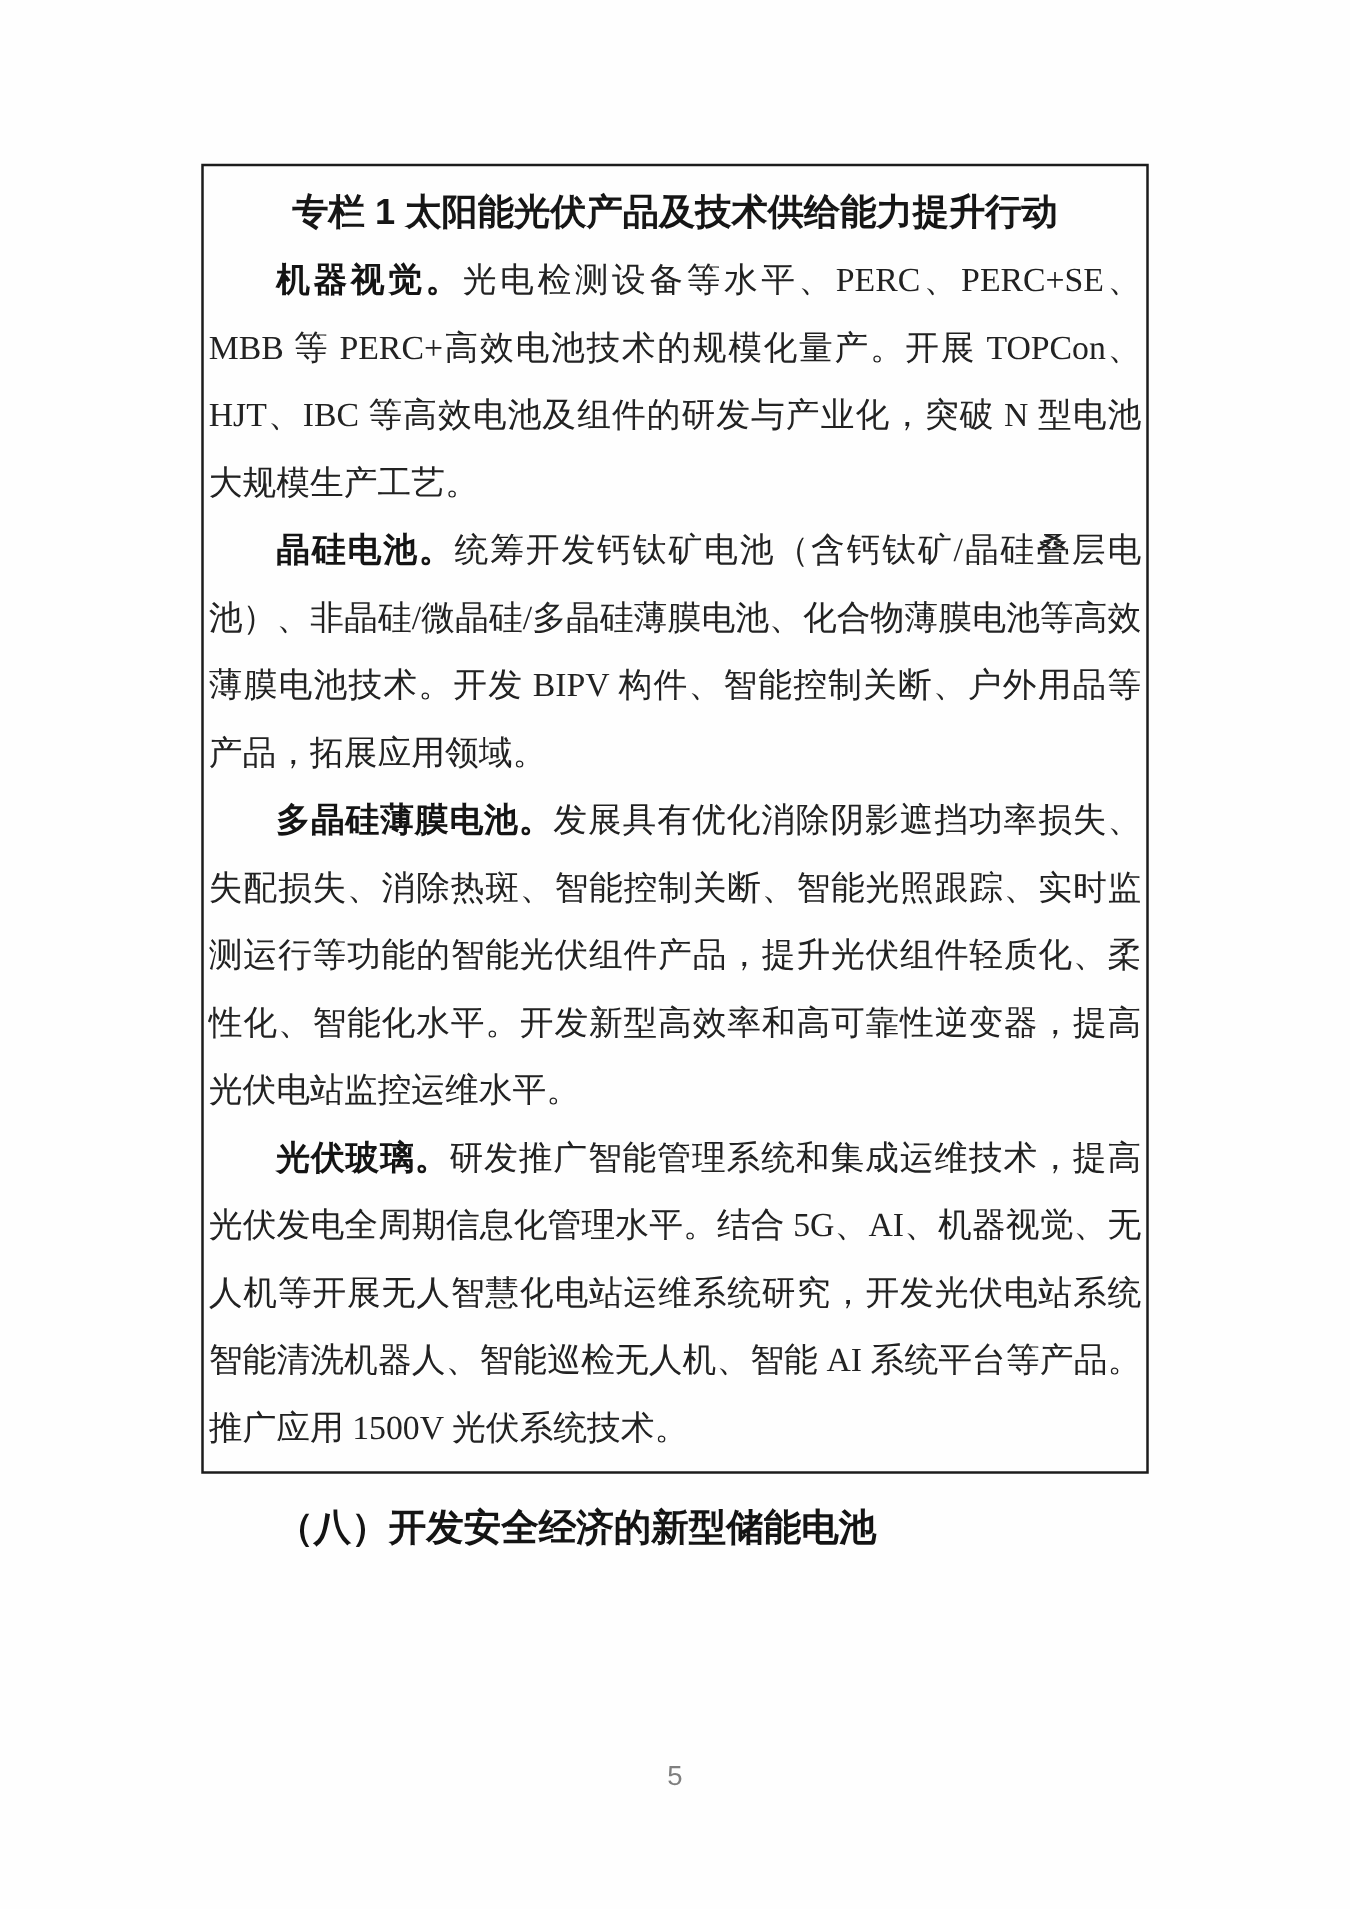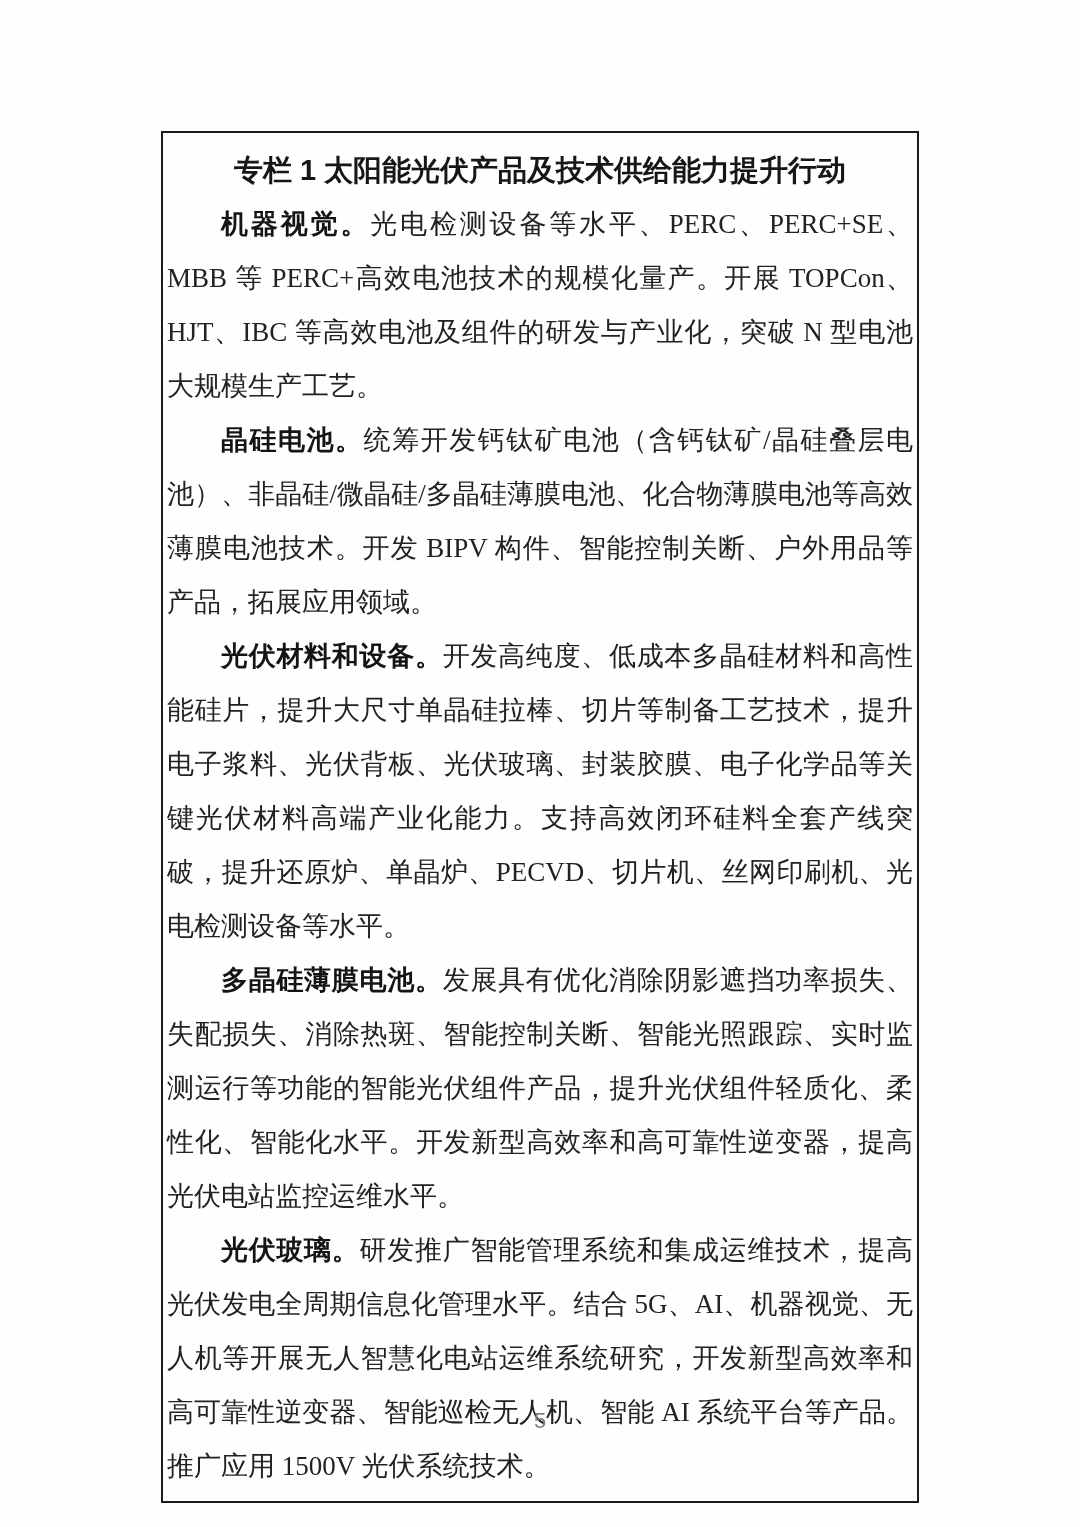--- a/index.html
+++ b/index.html
@@ -81,25 +81,24 @@
 
   <div class="content">
 
     <div class="callout-box">
       <h2 class="box-title">专栏 1  太阳能光伏产品及技术供给能力提升行动</h2>
 
       <p class="box-para"><span class="lead">机器视觉。</span><span>光电检测设备等水平、PERC、PERC+SE、MBB 等 PERC+高效电池技术的规模化量产。开展 TOPCon、HJT、IBC 等高效电池及组件的研发与产业化，突破 N 型电池大规模生产工艺。</span></p>
 
       <p class="box-para"><span class="lead">晶硅电池。</span><span>统筹开发钙钛矿电池（含钙钛矿/晶硅叠层电池）、非晶硅/微晶硅/多晶硅薄膜电池、化合物薄膜电池等高效薄膜电池技术。开发 BIPV 构件、智能控制关断、户外用品等产品，拓展应用领域。</span></p>
 
-      <p class="box-para"><span class="lead">光伏材料和设备。</span><span>开发高纯度、低成本多晶硅材料和高性能硅片，提升大尺寸单晶硅拉棒、切片等制备工艺技术，提升电子浆料、光伏背板、光伏玻璃、封装胶膜、电子化学品等关键光伏材料高端产业化能力。支持高效闭环硅料全套产线突破，提升还原炉、单晶炉、PECVD、切片机、丝网印刷机、光电检测设备等水平。</span></p>
 
       <p class="box-para"><span class="lead">多晶硅薄膜电池。</span><span>发展具有优化消除阴影遮挡功率损失、失配损失、消除热斑、智能控制关断、智能光照跟踪、实时监测运行等功能的智能光伏组件产品，提升光伏组件轻质化、柔性化、智能化水平。开发新型高效率和高可靠性逆变器，提高光伏电站监控运维水平。</span></p>
 
-      <p class="box-para"><span class="lead">光伏玻璃。</span><span>研发推广智能管理系统和集成运维技术，提高光伏发电全周期信息化管理水平。结合 5G、AI、机器视觉、无人机等开展无人智慧化电站运维系统研究，开发新型高效率和高可靠性逆变器、智能巡检无人机、智能 AI 系统平台等产品。推广应用 1500V 光伏系统技术。</span></p>
+      <p class="box-para"><span class="lead">光伏玻璃。</span><span>研发推广智能管理系统和集成运维技术，提高光伏发电全周期信息化管理水平。结合 5G、AI、机器视觉、无人机等开展无人智慧化电站运维系统研究，开发光伏电站系统智能清洗机器人、智能巡检无人机、智能 AI 系统平台等产品。推广应用 1500V 光伏系统技术。</span></p>
     </div>
 
     <h3 class="section-heading">（八）开发安全经济的新型储能电池</h3>
 
   </div>
 
   <div class="page-number">5</div>
 
 </div>
 

